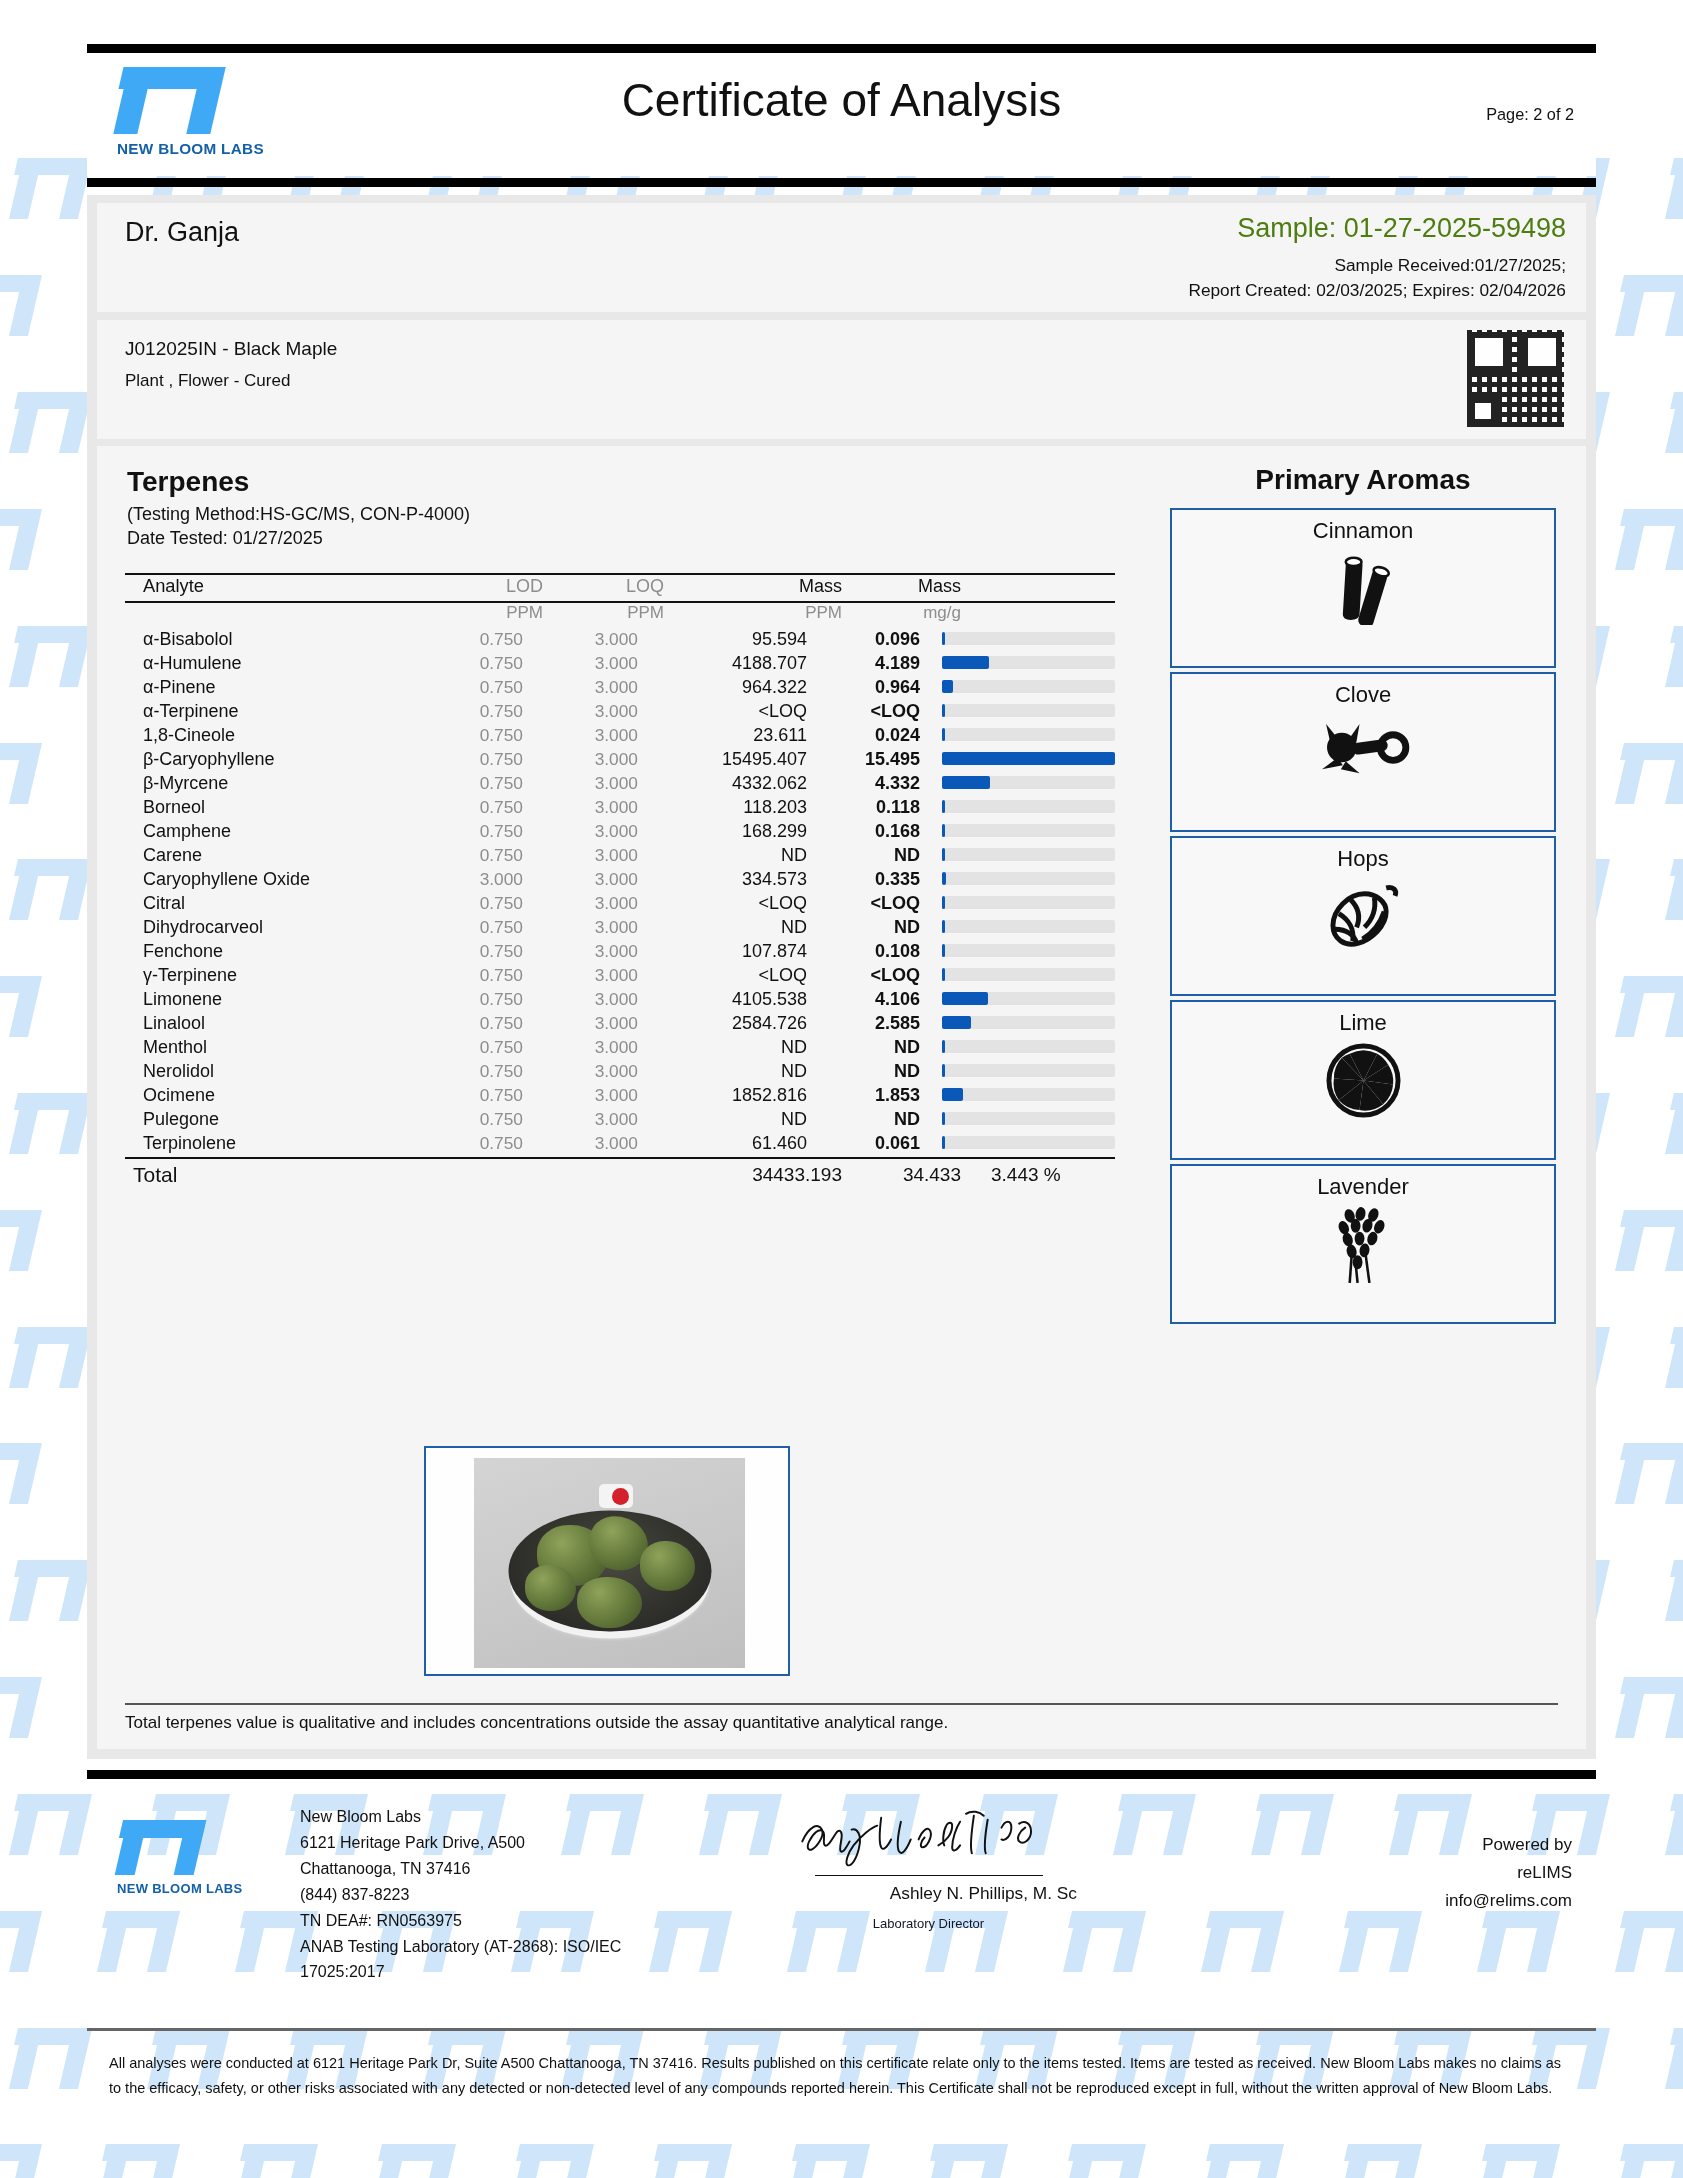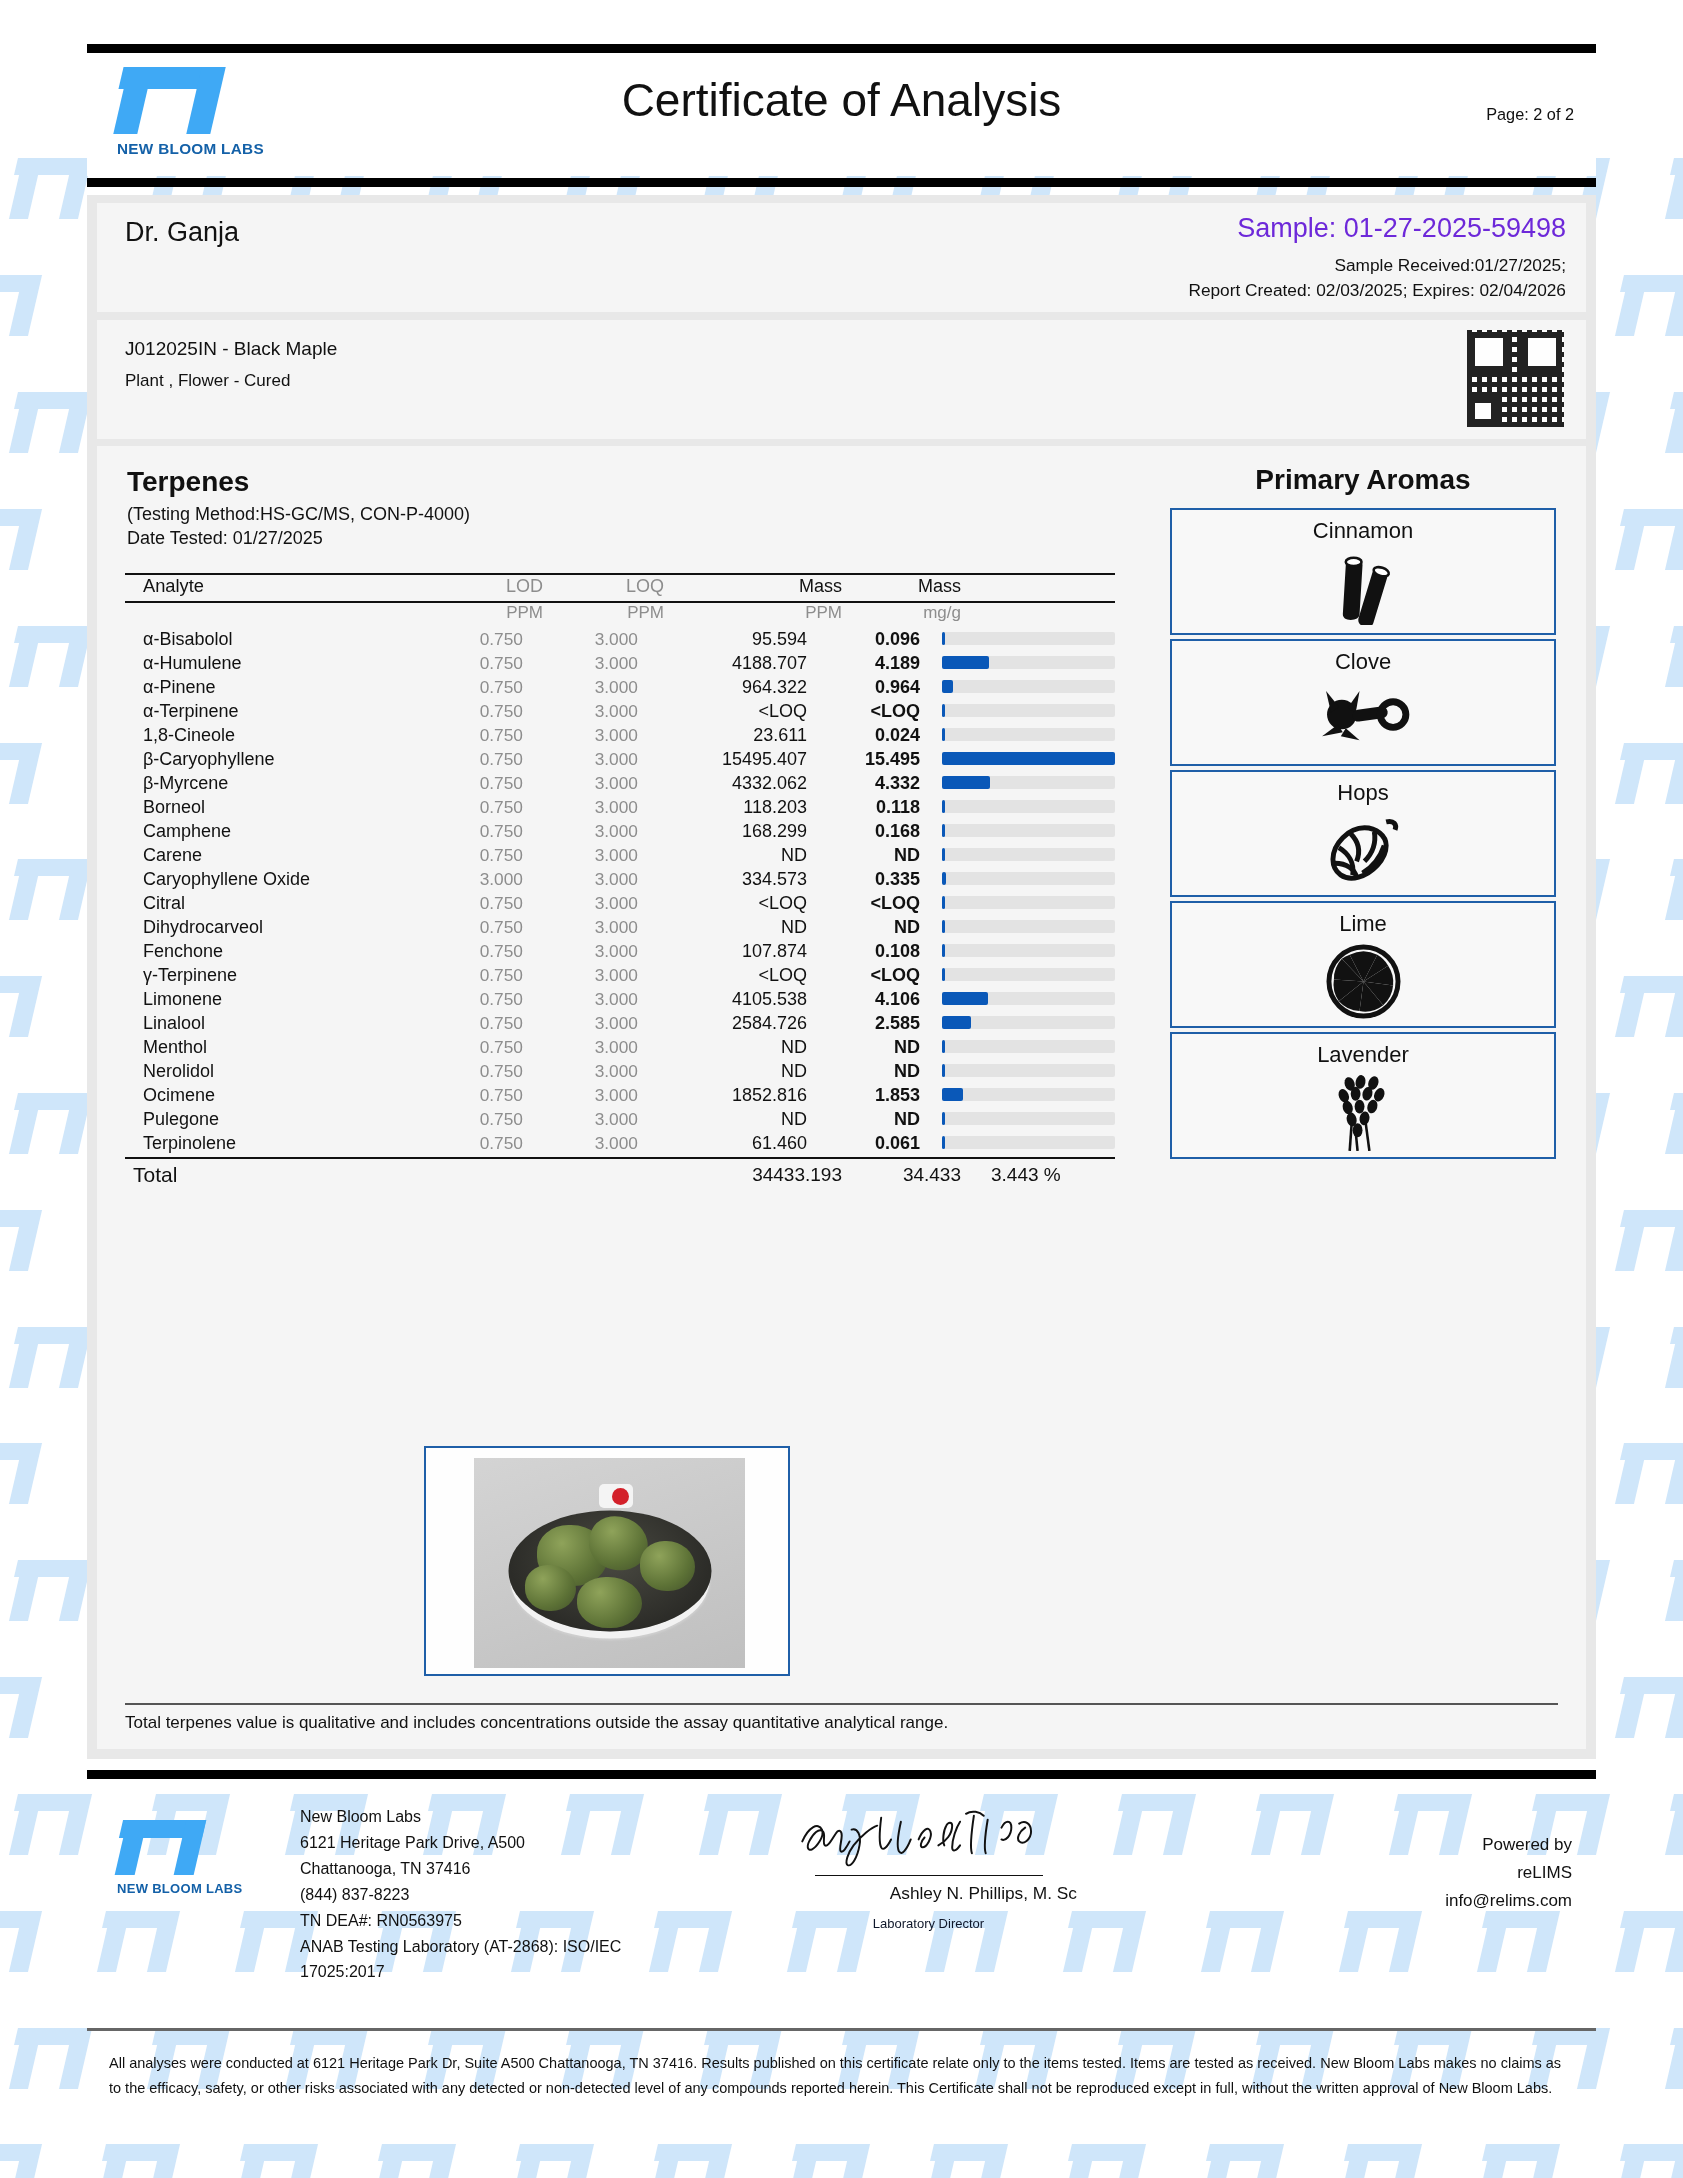--- a/index.html
+++ b/index.html
@@ -73,21 +73,21 @@
     position: absolute; left: 87px; right: 87px; top: 195px; height: 1564px;
     background: #e8e8e8; z-index: 4;
   }
   .panel { position: absolute; background: transparent; }
 
   .sample-panel {
     left: 10px; right: 10px; top: 8px; height: 109px;
     background: rgba(255,255,255,0.55);
   }
   .client-name { position: absolute; left: 28px; top: 14px; font-size: 27px; color: #111; }
-  .sample-id { position: absolute; right: 20px; top: 10px; font-size: 27px; color: #6d28d9; }
+  .sample-id { position: absolute; right: 20px; top: 10px; font-size: 27px; color: #4d7c0f; }
   .sample-meta { position: absolute; right: 20px; top: 50px; text-align: right; font-size: 17.3px; line-height: 1.45; color: #111; }
 
   .product-panel {
     left: 10px; right: 10px; top: 125px; height: 119px;
     background: rgba(255,255,255,0.55);
   }
   .product-name { position: absolute; left: 28px; top: 18px; font-size: 19px; color: #111; }
   .product-type { position: absolute; left: 28px; top: 51px; font-size: 17px; color: #111; }
   .qr {
     position: absolute; right: 22px; top: 10px; width: 97px; height: 97px;
@@ -187,21 +187,21 @@
   .footnote {
     position: absolute; left: 28px; right: 28px; top: 1257px;
     border-top: 2px solid #555; padding-top: 8px;
     font-size: 17px; color: #111;
   }
 
   
   .aromas { position: absolute; right: 30px; top: 18px; width: 386px; }
   .aroma-title { text-align: center; font-size: 28px; font-weight: 700; color: #111; margin-bottom: 12px; }
   .aroma-box {
-    border: 2.5px solid #1f5fa8; height: 127px; margin-bottom: 4px;
+    border: 2.5px solid #1f5fa8; height: 160px; margin-bottom: 4px;
     position: relative; background: rgba(255,255,255,0.35);
   }
   .aroma-label {
     text-align: center; font-size: 22px; color: #111; padding-top: 8px;
   }
   .aroma-icon {
     position: absolute; left: 0; right: 0; top: 38px;
     display: flex; justify-content: center; align-items: center; height: 81px;
   }
   .aroma-icon svg { display: block; }

